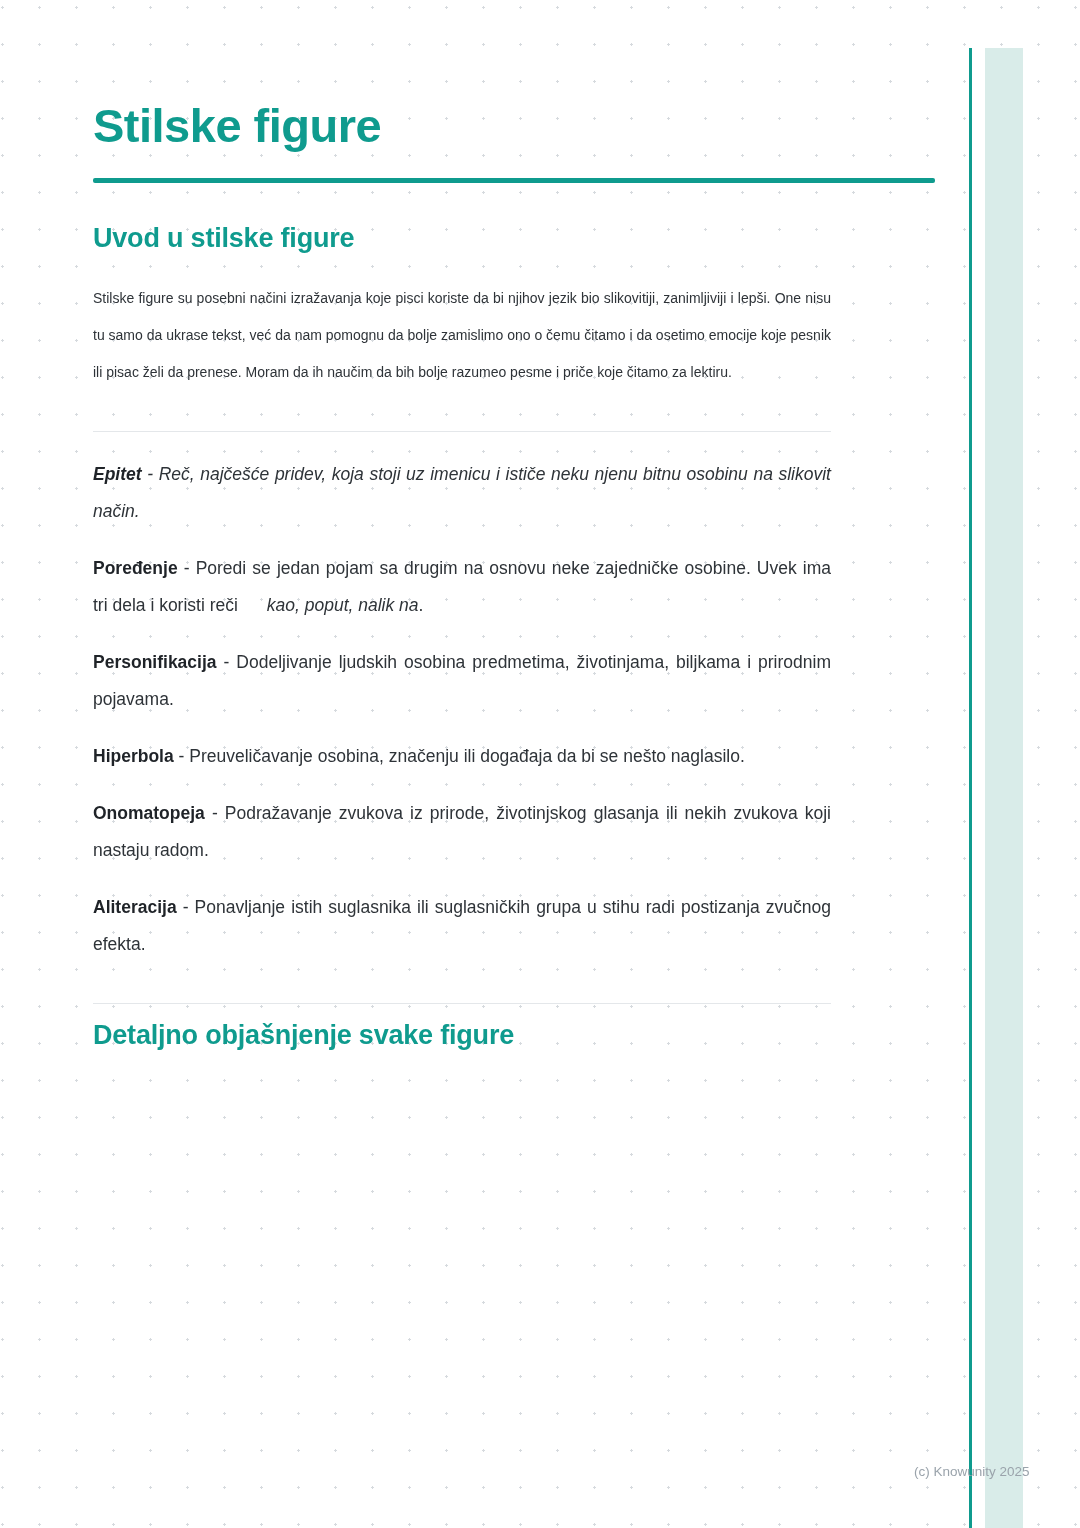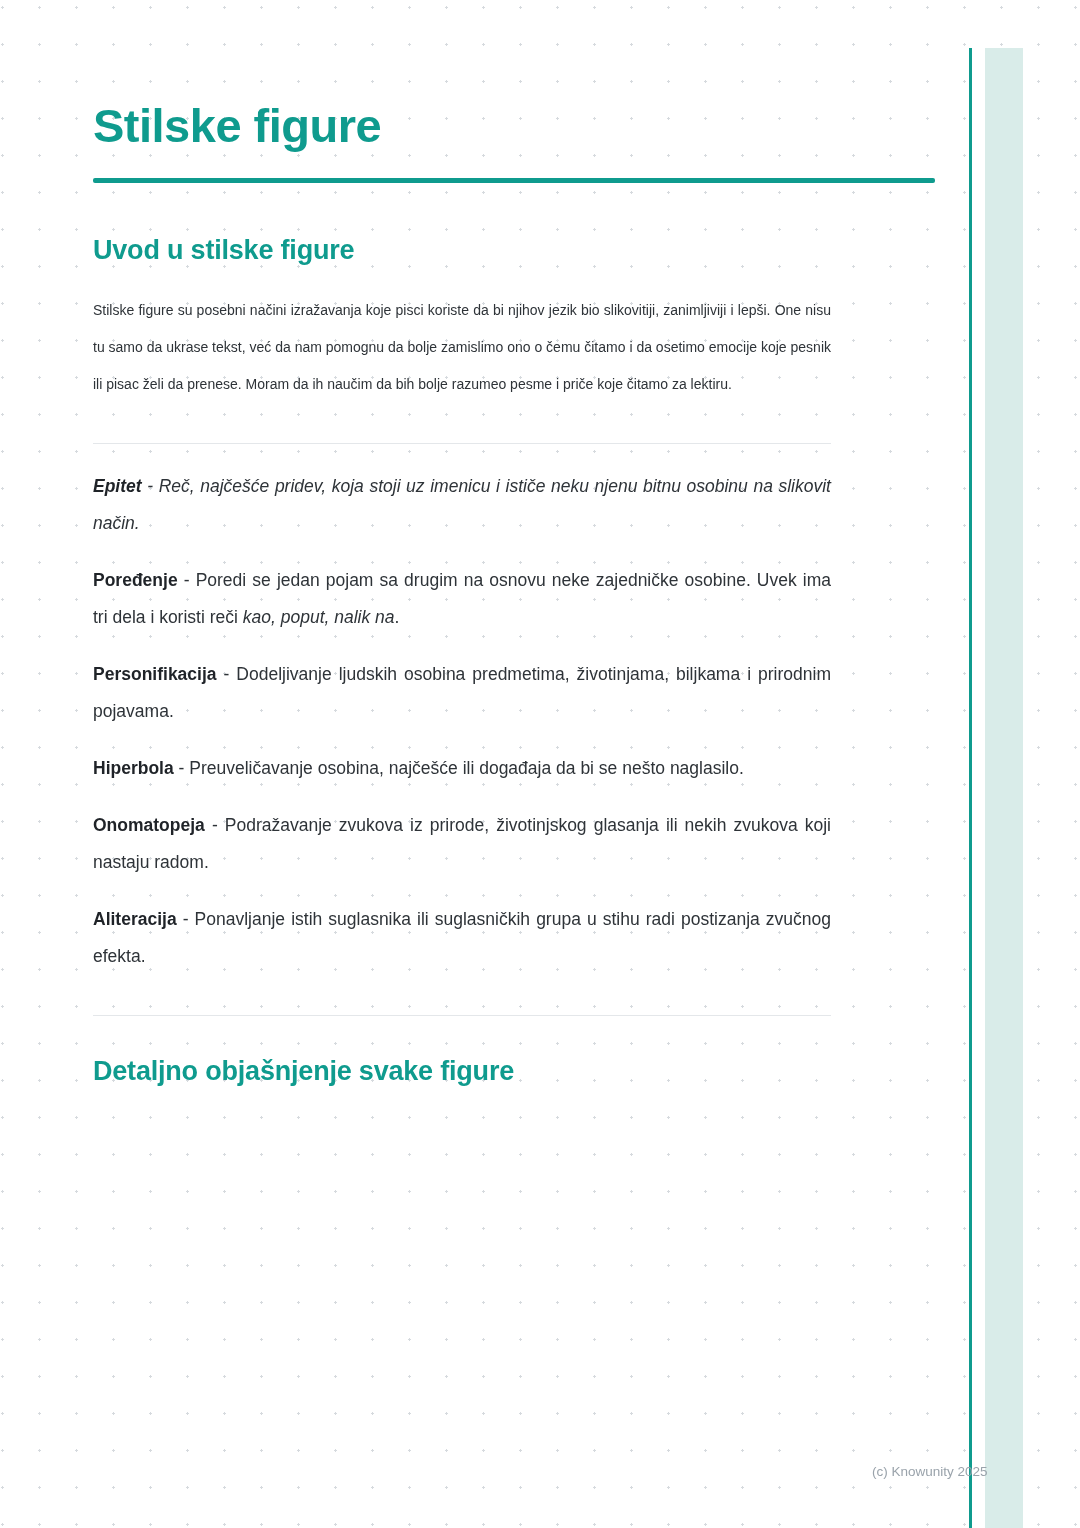--- a/index.html
+++ b/index.html
@@ -55,23 +55,23 @@
     background:var(--accent-teal);
     border-radius:2px;
   }
   .text-col{width:738px;}
   h2.section-heading{
     font-size:27px;
     font-weight:700;
     color:var(--accent-teal);
     letter-spacing:-0.2px;
   }
-  .h2-intro{margin-top:52px;}
+  .h2-intro{margin-top:40px;}
   .h2-defs{margin-top:42px;}
-  .h2-details{margin-top:40px;}
+  .h2-details{margin-top:16px;}
   p.body-text{
     margin-top:26px;
     font-size:14px;
     line-height:37px;
     color:var(--body-text);
     text-align:justify;
   }
   .section-divider{
     margin-top:40px;
     width:738px;
@@ -81,25 +81,25 @@
   .defs{margin-top:24px;}
   .def{
     margin-top:20px;
     font-size:17.5px;
     line-height:37px;
     color:var(--body-text);
     text-align:justify;
   }
   .def:first-child{margin-top:0;font-style:italic;}
   .def strong{color:#1f2328;font-weight:700;}
-  .def em{}
+  .def em{margin-left:24px;}
   .copyright{
     position:absolute;
     top:1464px;
-    left:872px;
+    left:914px;
     font-size:13.5px;
     color:var(--muted-gray);
   }
 </style>
 </head>
 <body>
 
 <div class="page">
 
   <div class="accent-band"></div>
@@ -115,21 +115,21 @@
       <h2 class="section-heading h2-intro">Uvod u stilske figure</h2>
       <p class="body-text">Stilske figure su posebni načini izražavanja koje pisci koriste da bi njihov jezik bio slikovitiji, zanimljiviji i lepši. One nisu tu samo da ukrase tekst, već da nam pomognu da bolje zamislimo ono o čemu čitamo i da osetimo emocije koje pesnik ili pisac želi da prenese. Moram da ih naučim da bih bolje razumeo pesme i priče koje čitamo za lektiru.</p>
 
       <hr class="section-divider">
 
 
       <div class="defs">
         <p class="def"><strong>Epitet</strong> <span>- Reč, najčešće pridev, koja stoji uz imenicu i ističe neku njenu bitnu osobinu na slikovit način.</span></p>
         <p class="def"><strong>Poređenje</strong> <span>- Poredi se jedan pojam sa drugim na osnovu neke zajedničke osobine. Uvek ima tri dela i koristi reči </span><em>kao, poput, nalik na</em><span>.</span></p>
         <p class="def"><strong>Personifikacija</strong> <span>- Dodeljivanje ljudskih osobina predmetima, životinjama, biljkama i prirodnim pojavama.</span></p>
-        <p class="def"><strong>Hiperbola</strong> <span>- Preuveličavanje osobina, najčešće ili događaja da bi se nešto naglasilo.</span></p>
+        <p class="def"><strong>Hiperbola</strong> <span>- Preuveličavanje osobina, značenju ili događaja da bi se nešto naglasilo.</span></p>
         <p class="def"><strong>Onomatopeja</strong> <span>- Podražavanje zvukova iz prirode, životinjskog glasanja ili nekih zvukova koji nastaju radom.</span></p>
         <p class="def"><strong>Aliteracija</strong> <span>- Ponavljanje istih suglasnika ili suglasničkih grupa u stihu radi postizanja zvučnog efekta.</span></p>
       </div>
 
       <hr class="section-divider">
 
       <h2 class="section-heading h2-details">Detaljno objašnjenje svake figure</h2>
 
     </div>
   </div>

